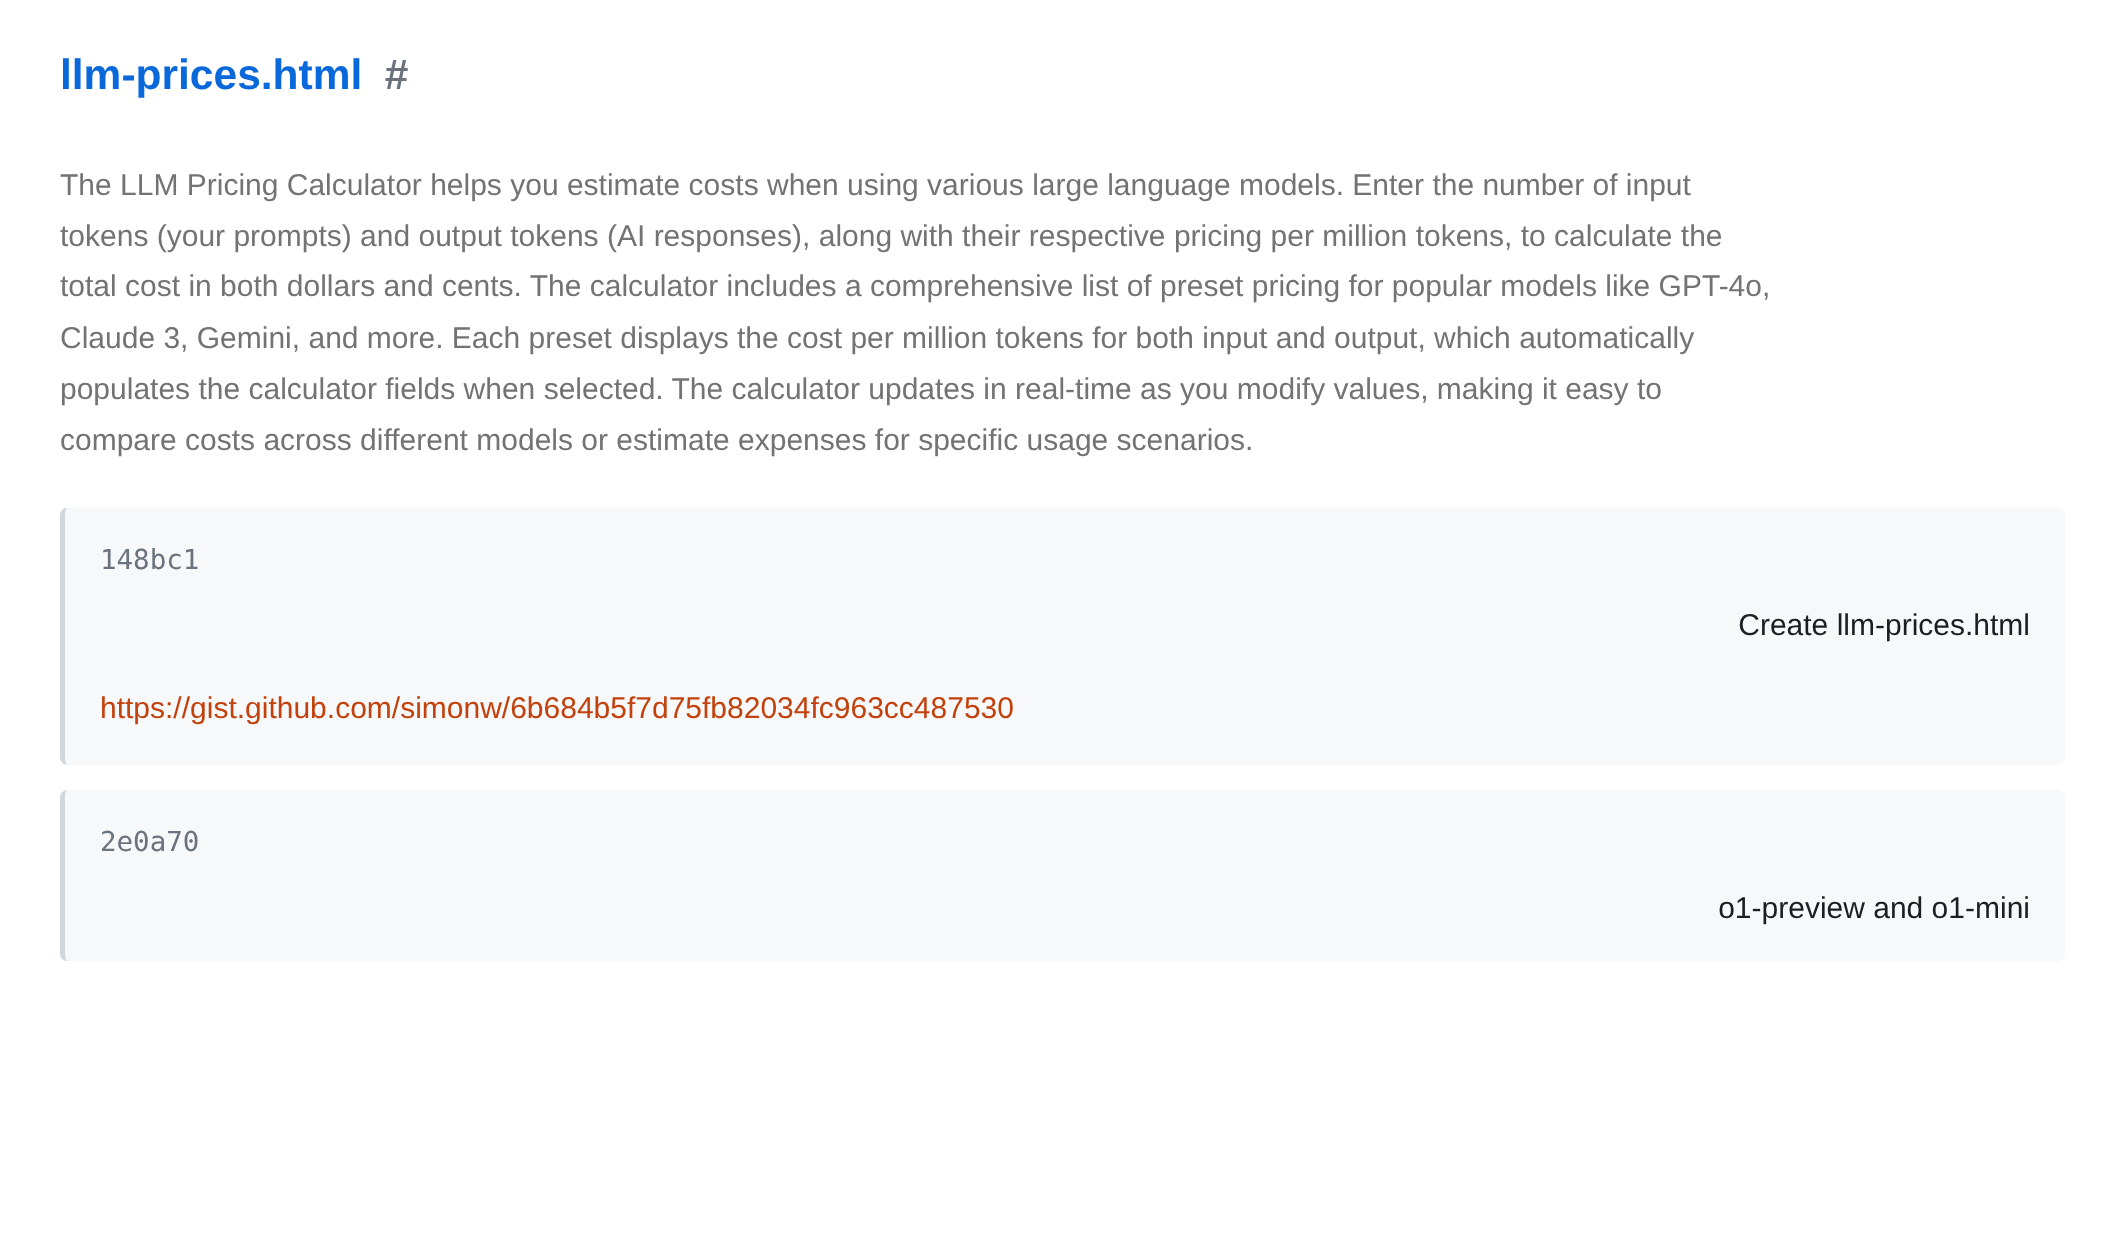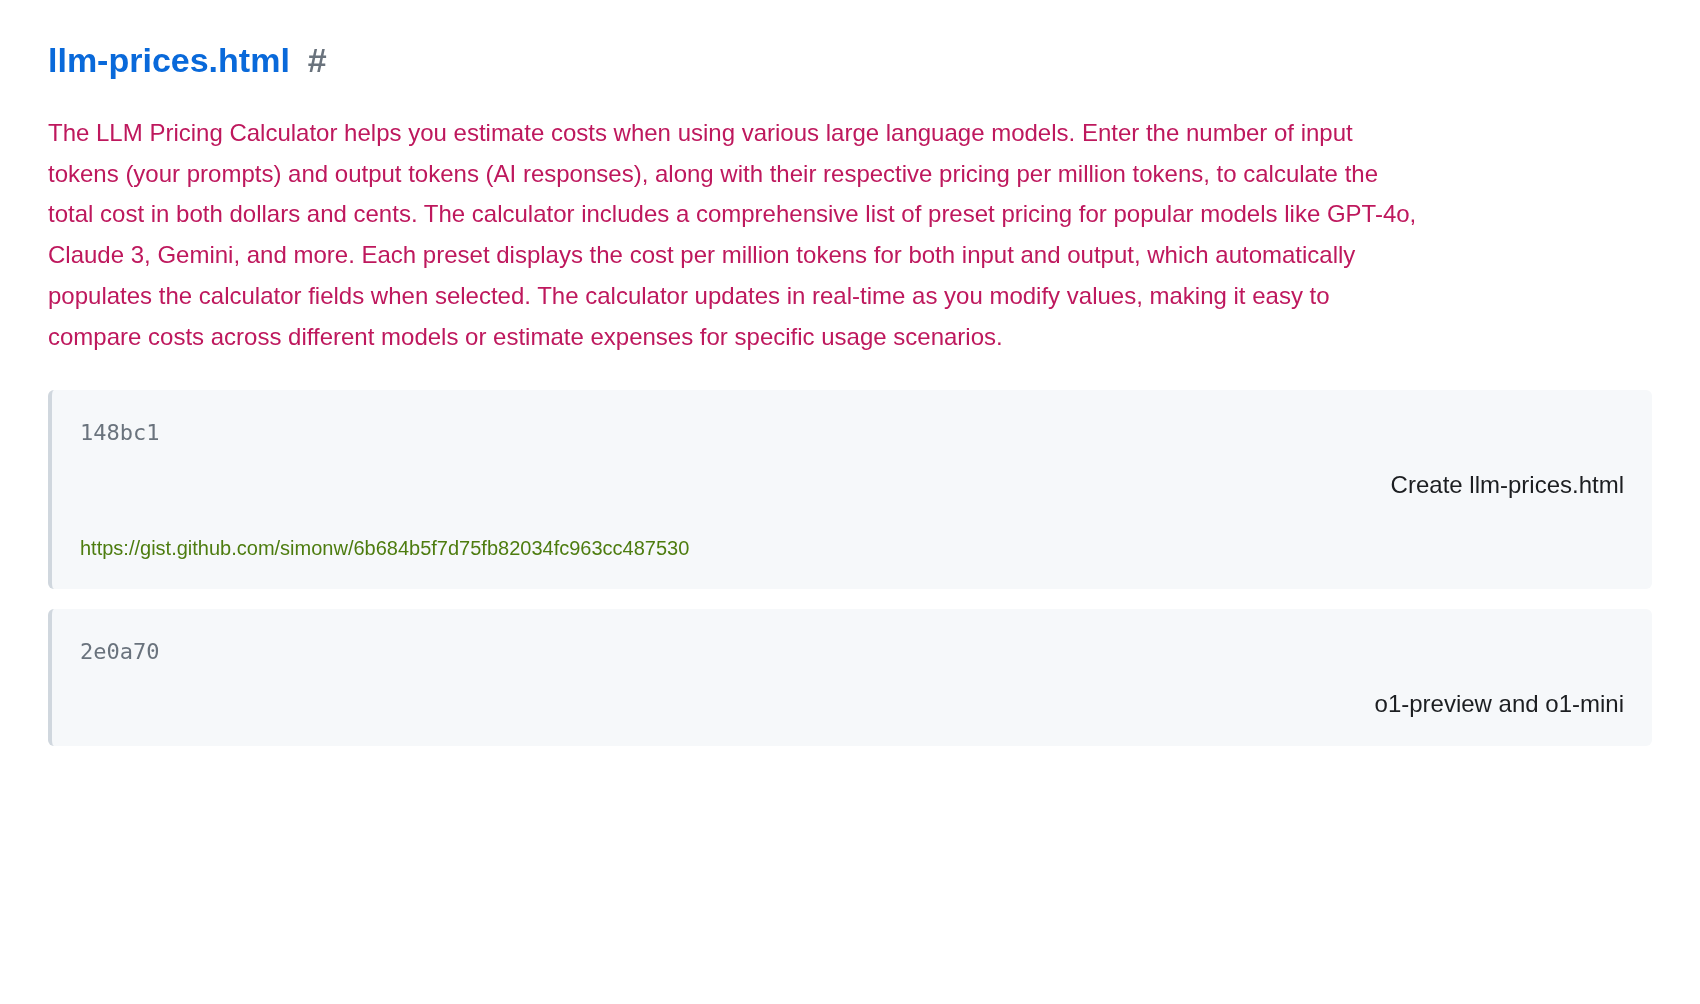--- a/index.html
+++ b/index.html
@@ -12,37 +12,37 @@
       background: #ffffff;
       color: #1c1e21;
       padding: 40px 48px;
       font-size: 24px;
       line-height: 1.7;
     }
     .title-row {
       display: flex;
       align-items: flex-end;
       gap: 18px;
-      margin-bottom: 32px;
+      margin-bottom: 48px;
     }
     .title-link {
       color: #0969da;
       font-weight: 700;
       font-size: 34px;
       text-decoration: none;
       line-height: 1.2;
     }
     .hash-symbol {
       color: #6a737d;
       font-size: 34px;
       font-weight: 700;
       line-height: 1.2;
     }
     .description {
-      color: #be185d;
+      color: #737373;
       font-size: 24px;
       line-height: 1.7;
       margin-bottom: 32px;
       max-width: 1380px;
     }
     .commit-card {
       background: #f6f8fa;
       border-left: 4px solid #d0d7de;
       border-radius: 6px;
       padding: 24px 28px;
@@ -63,23 +63,23 @@
       color: #6a737d;
       font-size: 22px;
     }
     .commit-message {
       color: #1c1e21;
       font-size: 24px;
       line-height: 1.5;
       text-align: right;
     }
     .commit-link {
-      color: #4d7c0f;
+      color: #c2410c;
       text-decoration: none;
-      font-size: 20px;
+      font-size: 24px;
       display: block;
       margin-top: 28px;
       word-break: break-all;
     }
   </style>
 </head>
 <body>
 
 <div class="title-row">
   <a class="title-link">llm-prices.html</a>

